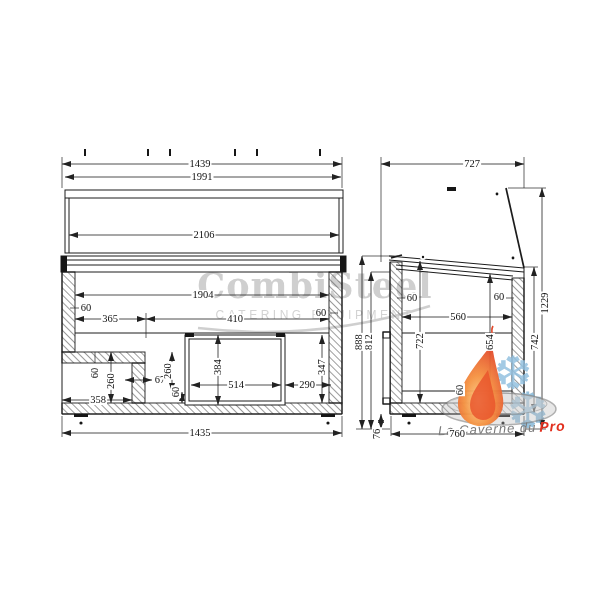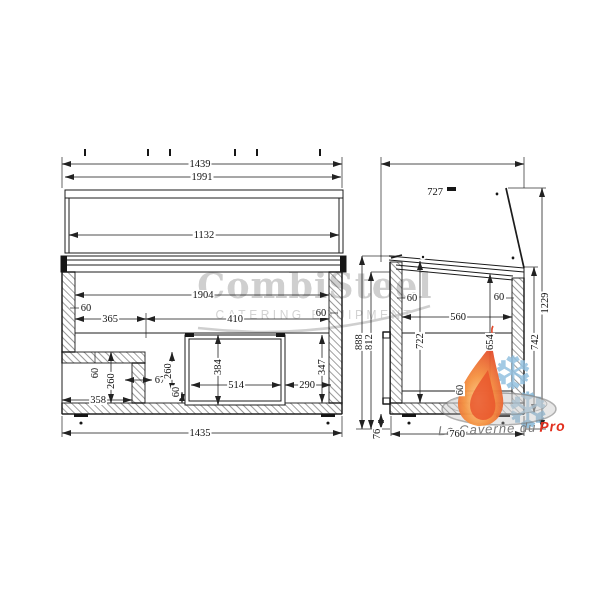--- a/index.html
+++ b/index.html
@@ -233,38 +233,38 @@
     <ellipse cx="497" cy="404" rx="50" ry="11" fill="rgba(220,220,220,0.35)" stroke="rgba(140,140,140,0.5)" stroke-width="1"></ellipse>
     <path d="M492,345 C496,337 489,333 493,326" stroke="#e2482a" stroke-width="1.6" fill="none"></path>
     <path d="M492,344 C478,362 459,384 458,402 C457,417 469,426 480,426 C495,426 505,414 503,398 C501,382 494,362 492,344 Z" fill="url(#flameGrad)" opacity="0.95"></path>
     <path d="M488,370 C480,382 470,394 470,405 C470,415 477,420 483,420 C492,420 497,412 495,401 C493,390 490,380 488,370 Z" fill="#e8512b" opacity="0.8"></path>
   </svg>
   <div id="logo-caption"><span>La Caverne du</span><span class="accent">Pro</span></div>
 
   <div id="labels">
       <span class="dim-label" style="left: 200px; top: 164px;">1439</span>
       <span class="dim-label" style="left: 202px; top: 177px;">1991</span>
-      <span class="dim-label" style="left: 204px; top: 235px;">1132</span>
+      <span class="dim-label" style="left: 204px; top: 235px;">2106</span>
       <span class="dim-label" style="left: 203px; top: 295px;">1904</span>
       <span class="dim-label" style="left: 86px; top: 308px;">60</span>
       <span class="dim-label" style="left: 321px; top: 313px;">60</span>
       <span class="dim-label" style="left: 110px; top: 319px;">365</span>
       <span class="dim-label" style="left: 235px; top: 319px;">410</span>
       <span class="dim-label rot" style="left: 95px; top: 373px;">60</span>
       <span class="dim-label rot" style="left: 111px; top: 381px;">260</span>
       <span class="dim-label" style="left: 98px; top: 400px;">358</span>
       <span class="dim-label" style="left: 160px; top: 380px;">67</span>
       <span class="dim-label rot" style="left: 168px; top: 371px;">260</span>
       <span class="dim-label rot" style="left: 176px; top: 392px;">60</span>
       <span class="dim-label rot" style="left: 218px; top: 367px;">384</span>
       <span class="dim-label" style="left: 236px; top: 385px;">514</span>
       <span class="dim-label" style="left: 307px; top: 385px;">290</span>
       <span class="dim-label rot" style="left: 322px; top: 367px;">347</span>
       <span class="dim-label" style="left: 200px; top: 433px; font-family: Liberation Serif, serif;">1435</span>
-      <span class="dim-label" style="left: 435px; top: 164px; margin-top: 28px;">727</span>
+      <span class="dim-label" style="left: 472px; top: 164px;">727</span>
       <span class="dim-label" style="left: 412px; top: 298px;">60</span>
       <span class="dim-label" style="left: 499px; top: 297px;">60</span>
       <span class="dim-label" style="left: 458px; top: 317px;">560</span>
       <span class="dim-label rot" style="left: 420px; top: 341px;">722</span>
       <span class="dim-label rot" style="left: 490px; top: 342px;">654</span>
       <span class="dim-label rot" style="left: 535px; top: 342px;">742</span>
       <span class="dim-label rot" style="left: 545px; top: 303px;">1229</span>
       <span class="dim-label rot" style="left: 359px; top: 342px;">888</span>
       <span class="dim-label rot" style="left: 369px; top: 342px;">812</span>
       <span class="dim-label rot" style="left: 460px; top: 390px;">60</span>

